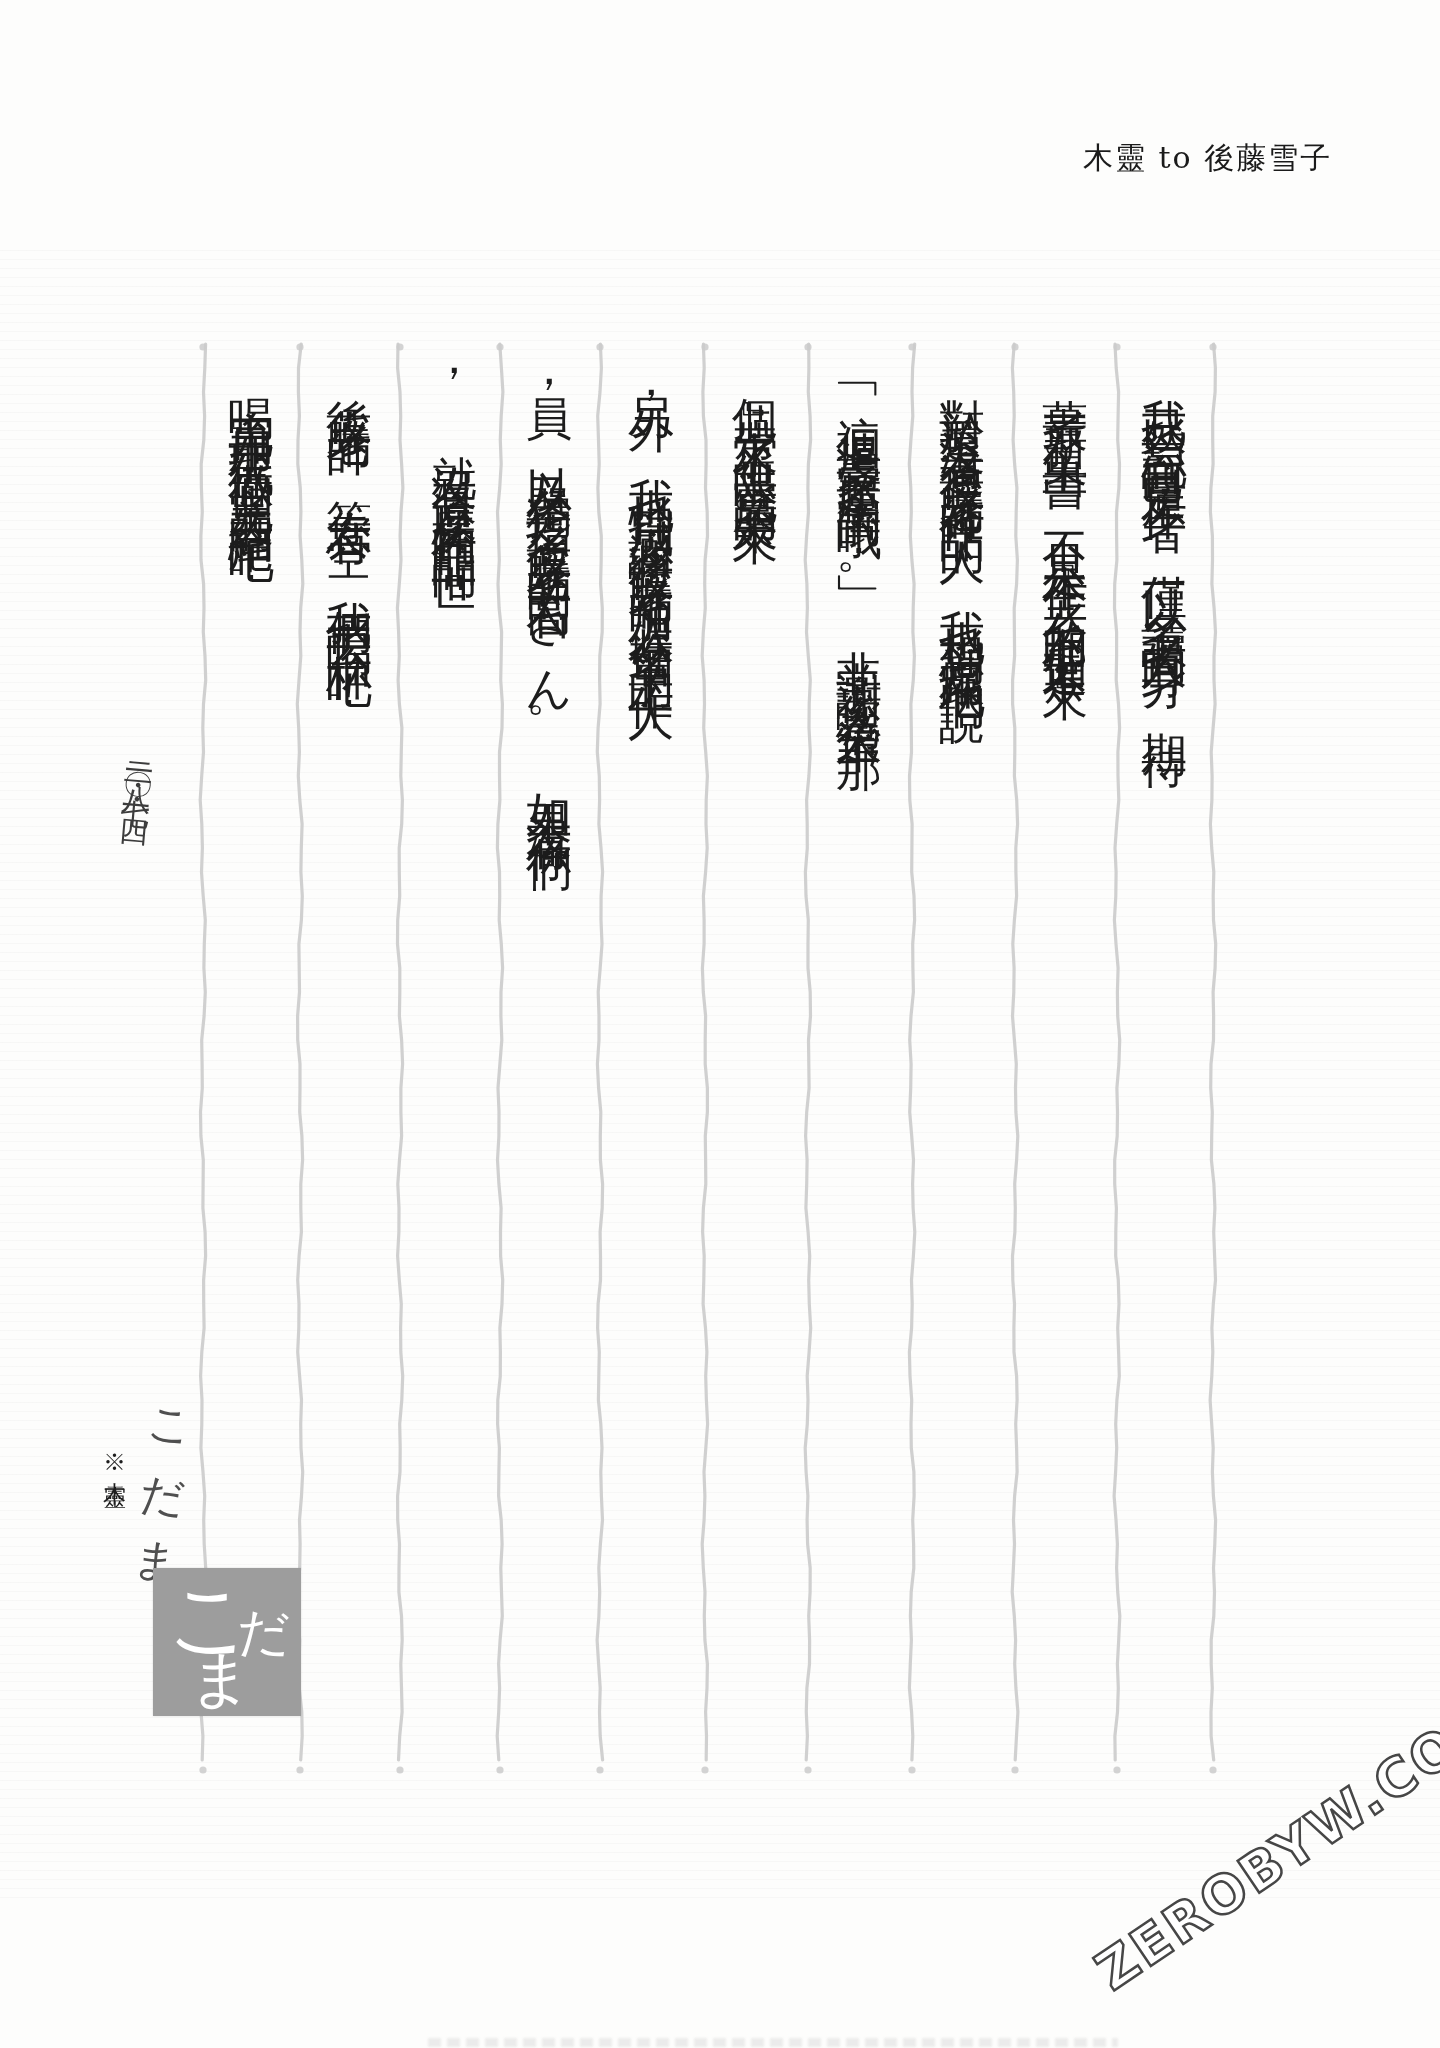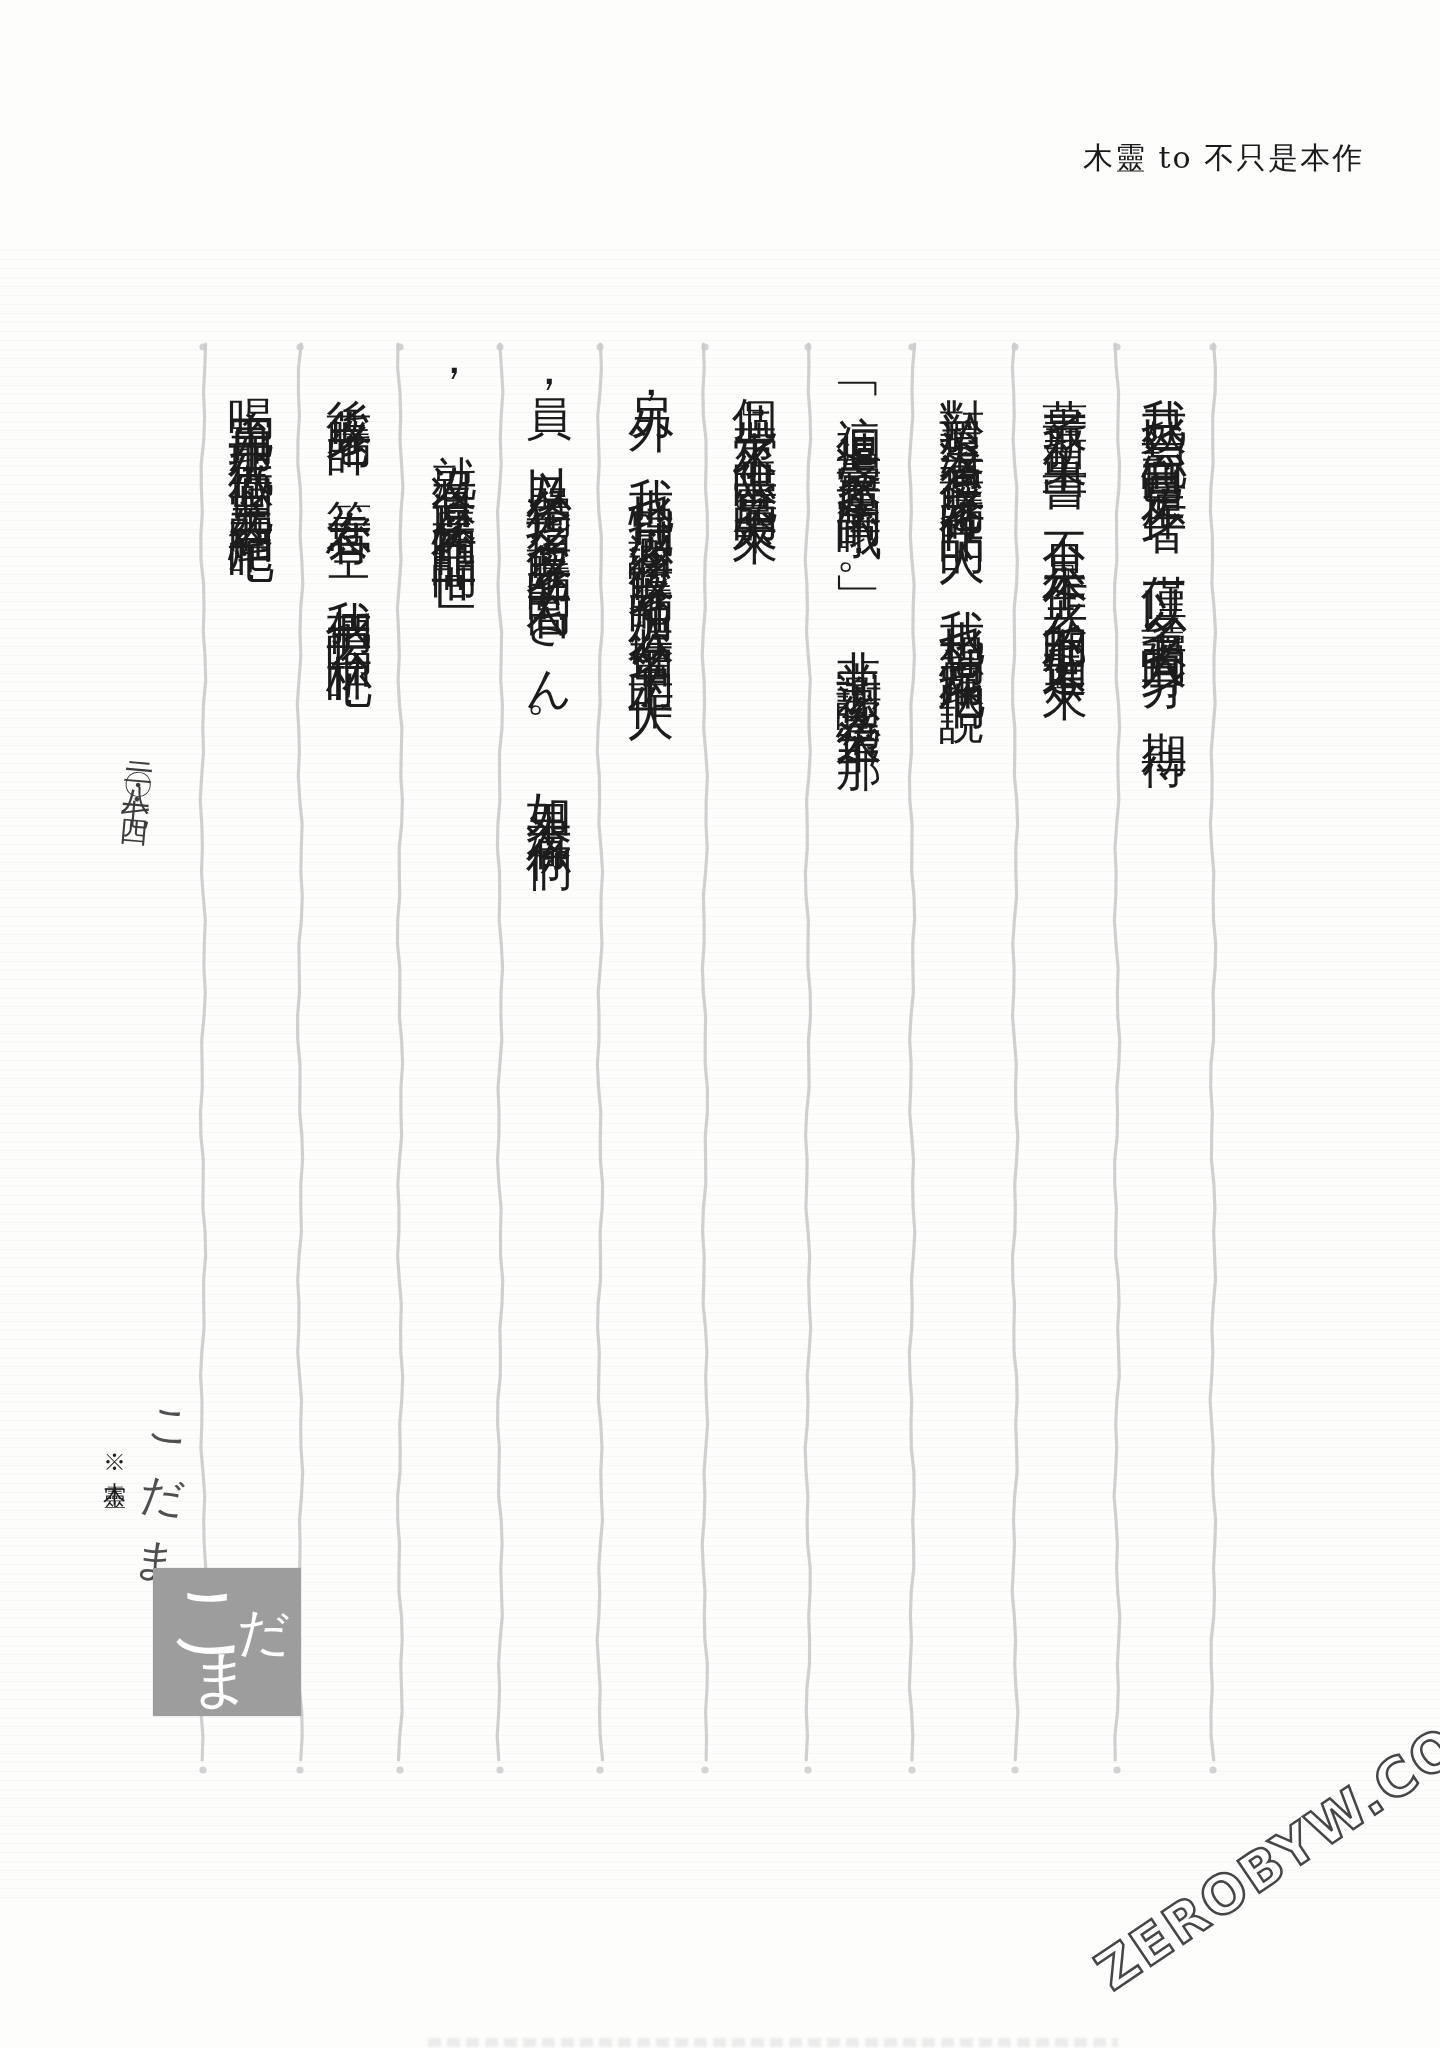--- a/index.html
+++ b/index.html
@@ -153,21 +153,21 @@
       <circle cx="1015" cy="347" r="3.6" fill="#cbcbcb" opacity="0.85"></circle>
       <circle cx="1015" cy="1770" r="3.6" fill="#cbcbcb" opacity="0.85"></circle>
       <path d="M1115.0 344 L1116.2 368 L1118.6 392 L1118.1 416 L1117.7 440 L1119.5 464 L1118.9 488 L1116.5 512 L1116.6 536 L1116.9 560 L1114.7 584 L1114.5 608 L1116.6 632 L1116.6 656 L1116.2 680 L1118.5 704 L1119.6 728 L1117.9 752 L1118.0 776 L1118.8 800 L1116.7 824 L1115.0 848 L1116.1 872 L1115.8 896 L1114.4 920 L1116.0 944 L1118.1 968 L1117.4 992 L1117.7 1016 L1119.7 1040 L1118.9 1064 L1116.9 1088 L1117.5 1112 L1117.2 1136 L1114.7 1160 L1114.7 1184 L1116.4 1208 L1115.8 1232 L1115.7 1256 L1118.3 1280 L1119.0 1304 L1117.7 1328 L1118.6 1352 L1119.3 1376 L1116.9 1400 L1115.7 1424 L1116.7 1448 L1115.6 1472 L1114.1 1496 L1116.0 1520 L1117.4 1544 L1116.6 1568 L1117.7 1592 L1119.8 1616 L1118.7 1640 L1117.4 1664 L1118.3 1688 L1117.5 1712 L1114.9 1736 L1115.2 1760 " fill="none" stroke="#cbcbcb" stroke-width="3.2" stroke-linecap="round" stroke-linejoin="round" opacity="0.9"></path>
       <circle cx="1117" cy="347" r="3.6" fill="#cbcbcb" opacity="0.85"></circle>
       <circle cx="1117" cy="1770" r="3.6" fill="#cbcbcb" opacity="0.85"></circle>
       <path d="M1213.6 344 L1215.4 368 L1215.1 392 L1212.7 416 L1212.7 440 L1213.1 464 L1210.9 488 L1210.4 512 L1212.4 536 L1212.5 560 L1211.9 584 L1214.1 608 L1215.5 632 L1214.0 656 L1214.0 680 L1215.1 704 L1213.1 728 L1211.2 752 L1212.1 776 L1211.9 800 L1210.4 824 L1211.7 848 L1213.8 872 L1213.2 896 L1213.5 920 L1215.7 944 L1215.1 968 L1213.1 992 L1213.6 1016 L1213.5 1040 L1211.0 1064 L1210.7 1088 L1212.3 1112 L1211.7 1136 L1211.4 1160 L1213.9 1184 L1214.9 1208 L1213.7 1232 L1214.6 1256 L1215.5 1280 L1213.3 1304 L1211.9 1328 L1212.8 1352 L1211.8 1376 L1210.1 1400 L1211.7 1424 L1213.2 1448 L1212.4 1472 L1213.4 1496 L1215.6 1520 L1214.8 1544 L1213.5 1568 L1214.5 1592 L1213.8 1616 L1211.2 1640 L1211.2 1664 L1212.3 1688 L1211.0 1712 L1211.1 1736 L1213.7 1760 " fill="none" stroke="#cbcbcb" stroke-width="3.2" stroke-linecap="round" stroke-linejoin="round" opacity="0.9"></path>
       <circle cx="1213" cy="347" r="3.6" fill="#cbcbcb" opacity="0.85"></circle>
       <circle cx="1213" cy="1770" r="3.6" fill="#cbcbcb" opacity="0.85"></circle>
     </svg>
 
-  <div class="header-title">木靈 to 不只是本作</div>
+  <div class="header-title">木靈 to 後藤雪子</div>
 
   <div class="col c0">我已然忘記自己是原作者，僅以一名讀者的身分，期待</div>
   <div class="col c1">著最新一集出書。不只是本作『老公的那個進不來』，</div>
   <div class="col c2">對於還沒看過後藤老師作品的人，我也想到處跟他們說</div>
   <div class="col c3">「這個漫畫家超厲害的哦！」。非常謝謝您為這本『那</div>
   <div class="col c4">個』帶來了無限寬廣的未來。</div>
   <div class="col c5">另外，我也特別感謝將後藤老師加入候補名單的工作人</div>
   <div class="col c6">員，以及單獨指名後藤老師的高石さん。如果沒有你們</div>
   <div class="col c7">，就沒有這麼棒的作品問世。</div>
   <div class="col c8">後藤老師，等您有空，我們去喝一杯吧！</div>

